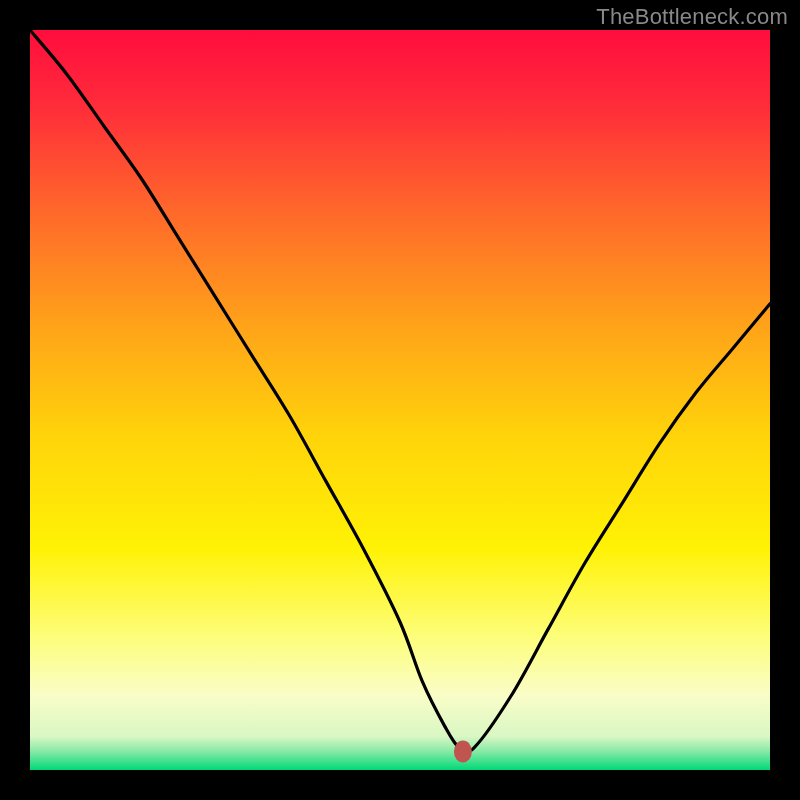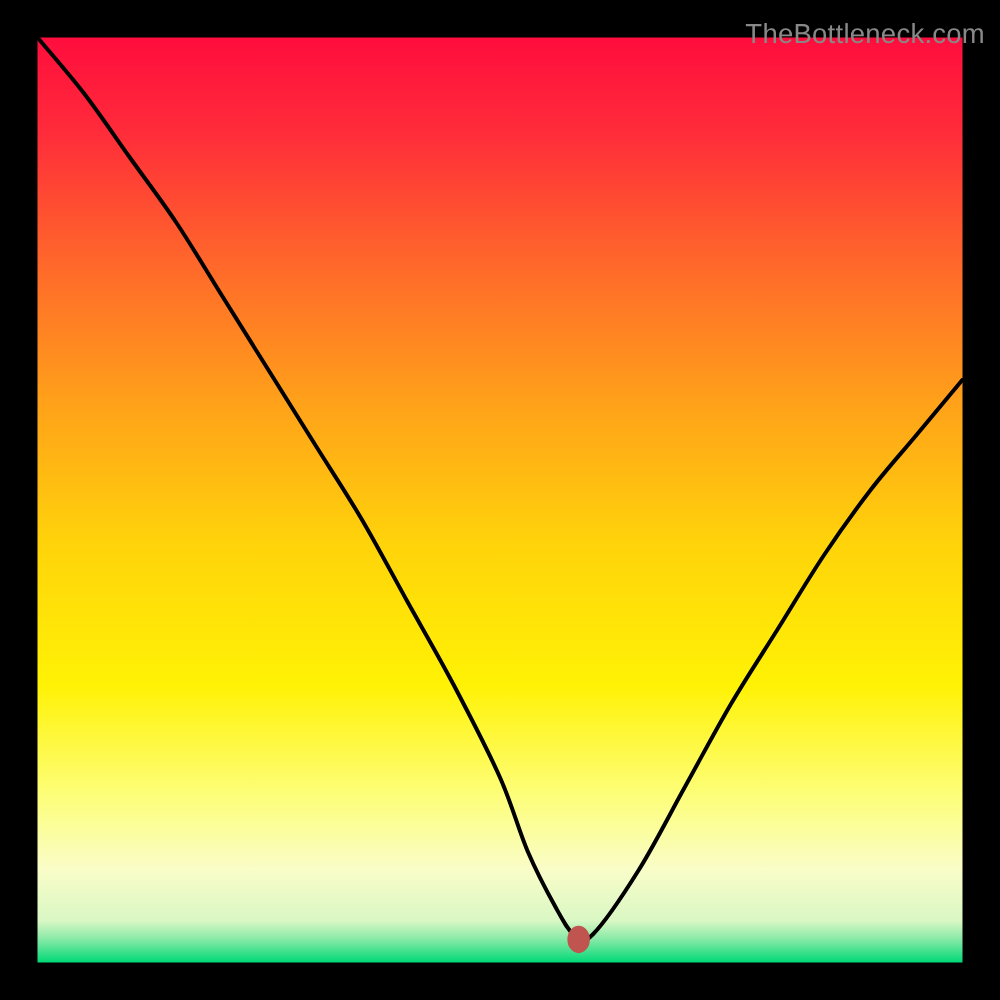--- a/index.html
+++ b/index.html
@@ -21,21 +21,20 @@
   }
   .watermark {
     position: absolute;
     top: 4px;
     right: 12px;
     color: #888;
     font-size: 22px;
     font-weight: 500;
     letter-spacing: 0.2px;
     user-select: none;
-    margin-top: 10px;
   }
   svg {
     display: block;
   }
 </style>
 </head>
 <body>
 
 <div class="frame">
 

